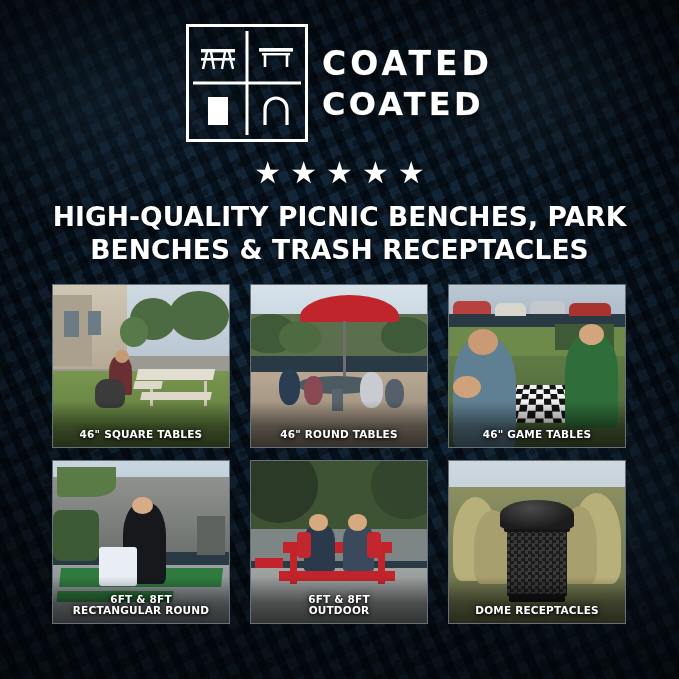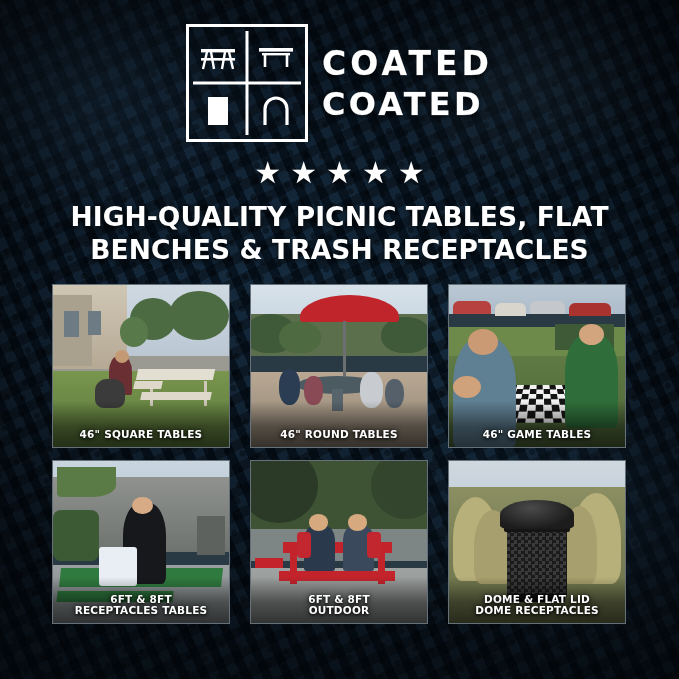--- a/index.html
+++ b/index.html
@@ -279,21 +279,21 @@
 
   <div class="stars">
     <span>★</span>
     <span>★</span>
     <span>★</span>
     <span>★</span>
     <span>★</span>
   </div>
 
   <div class="headline">
-    <div>HIGH-QUALITY PICNIC TABLES, FLAT</div>
+    <div>HIGH-QUALITY PICNIC BENCHES, PARK</div>
     <div>BENCHES &amp; TRASH RECEPTACLES</div>
   </div>
 
   <div class="grid">
 
     <div class="card">
       <div class="scene">
         <div class="sky s1-sky"></div>
         <div class="ground s1-grass"></div>
         <div class="s1-path"></div>
@@ -376,21 +376,21 @@
         <div class="rect" style="right:2%;top:34%;width:16%;height:24%;background:#5d625f"></div>
         <div class="s4-table"></div>
         <div class="s4-bench"></div>
         <div class="s4-woman"></div>
         <div class="s4-woman-head"></div>
         <div class="s4-bag"></div>
       </div>
       <div class="cap-shade"></div>
       <div class="cap">
         <div>6FT &amp; 8FT</div>
-        <div>RECEPTACLES TABLES</div>
+        <div>RECTANGULAR ROUND</div>
       </div>
     </div>
 
     <div class="card">
       <div class="scene">
         <div class="sky s5-sky"></div>
         <div class="s5-trees"></div>
         <div class="s5-tree-dark" style="left:-6%;top:-8%;width:44%;height:46%"></div>
         <div class="s5-tree-dark" style="right:-8%;top:-6%;width:40%;height:42%;background:#33452c"></div>
         <div class="s5-wall"></div>
@@ -422,19 +422,18 @@
         <div class="s6-plume" style="left:14%;top:30%;width:22%;height:46%;background:#a79f6d"></div>
         <div class="s6-plume" style="right:2%;top:20%;width:28%;height:56%"></div>
         <div class="s6-plume" style="right:16%;top:28%;width:20%;height:48%;background:#a79f6d"></div>
         <div class="s6-can-body"></div>
         <div class="s6-can-band"></div>
         <div class="s6-can-lid"></div>
         <div class="s6-can-base"></div>
       </div>
       <div class="cap-shade"></div>
       <div class="cap">
-        <div>DOME &amp; FLAT LID</div>
         <div>DOME RECEPTACLES</div>
       </div>
     </div>
 
   </div>
 </div>
 
 </body></html>

